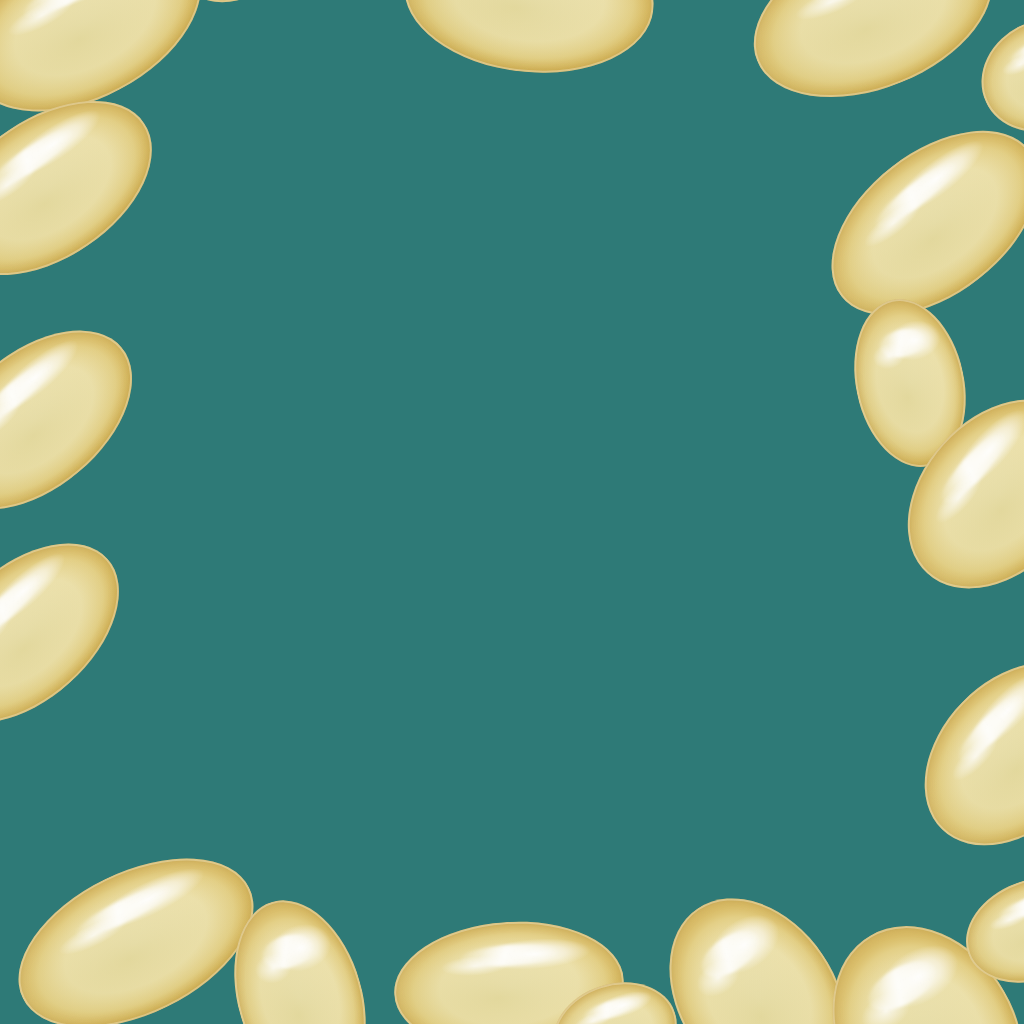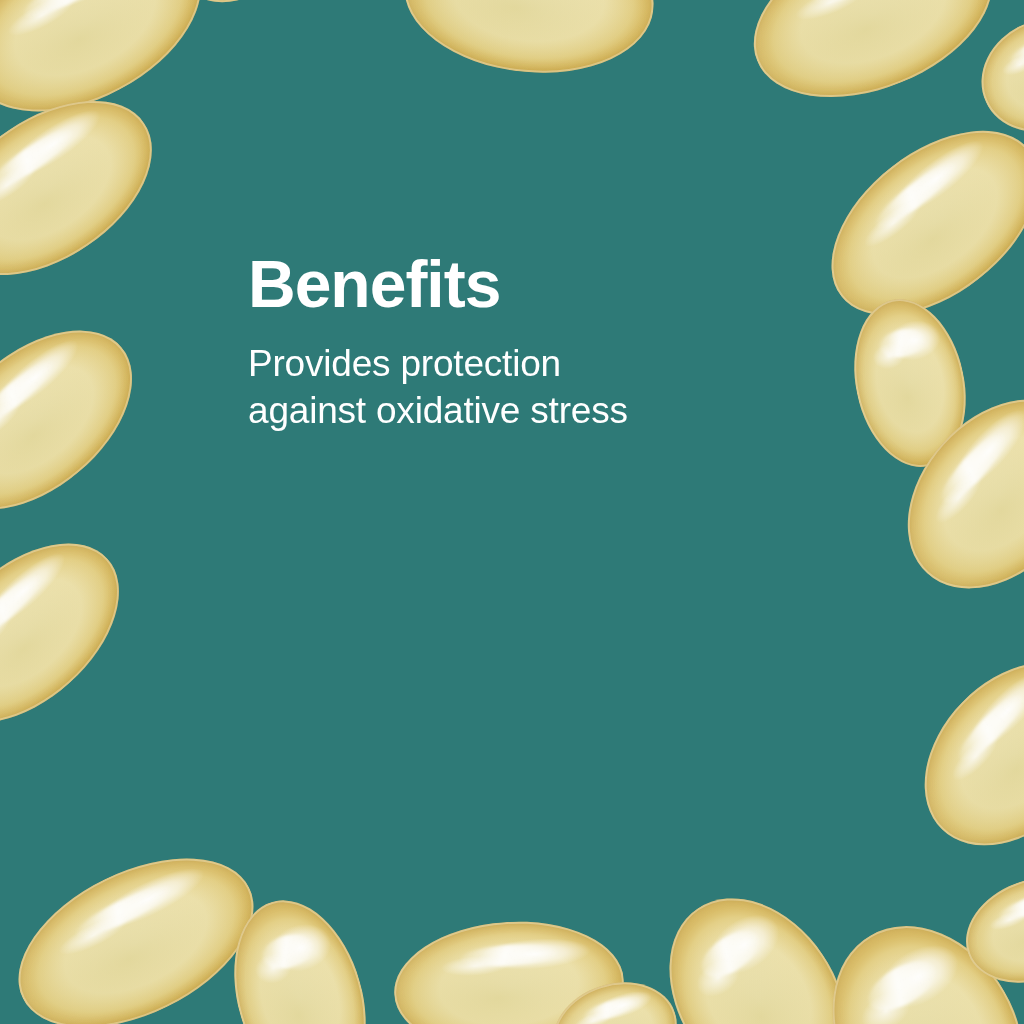--- a/index.html
+++ b/index.html
@@ -127,23 +127,18 @@
         <div class="glint" style="left: 42px; top: 18px; width: 58.8px; height: 16px;"></div>
       </div>
       <div class="capsule" style="left: 176px; top: -92px; width: 120px; height: 90px; transform: rotate(-30deg);"></div>
       <div class="capsule" style="left: 980px; top: 20px; width: 130px; height: 110px; transform: rotate(-24deg);">
         <div class="glint" style="left: 39px; top: 19.8px; width: 54.6px; height: 17.6px;"></div>
       </div>
     </div>
 
   <div id="text-block">
 
-    <div class="group-en">
-      <h1 class="heading">Benefits</h1>
-      <p class="subline">Provides protection</p>
-      <p class="subline">against oxidative stress</p>
-    </div>
 
     <div class="group-fr">
     </div>
 
   </div>
 </div>
 
 </body></html>

